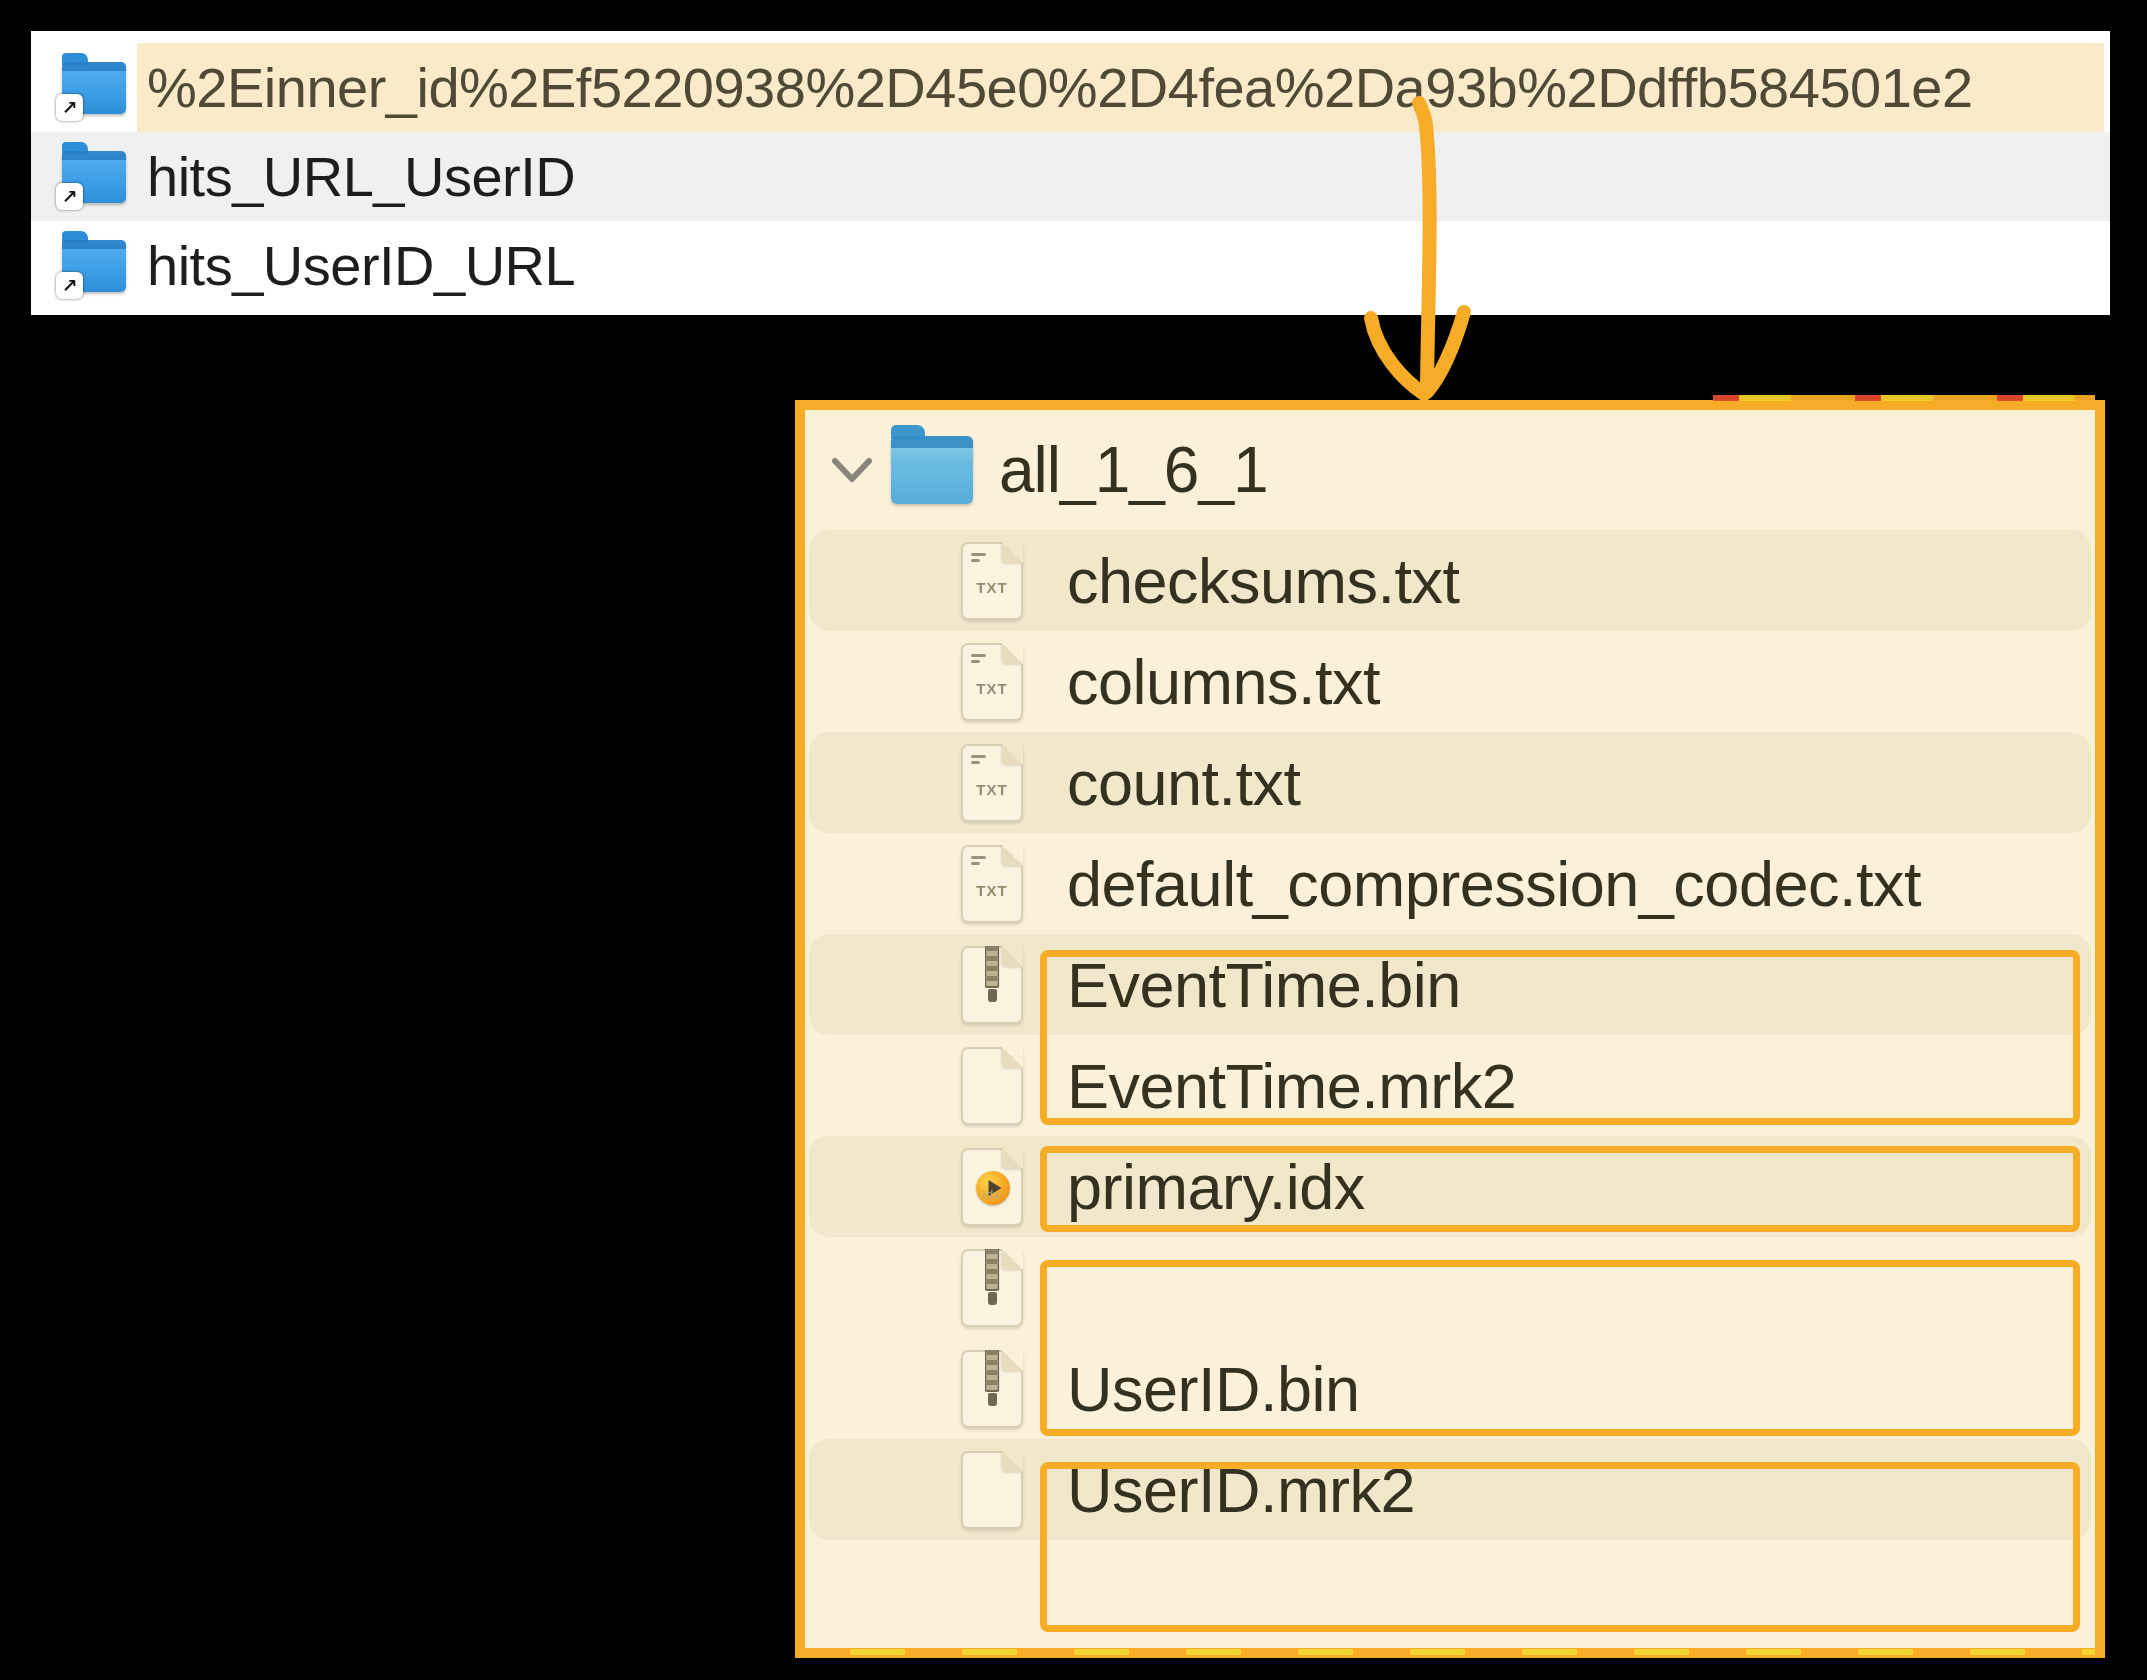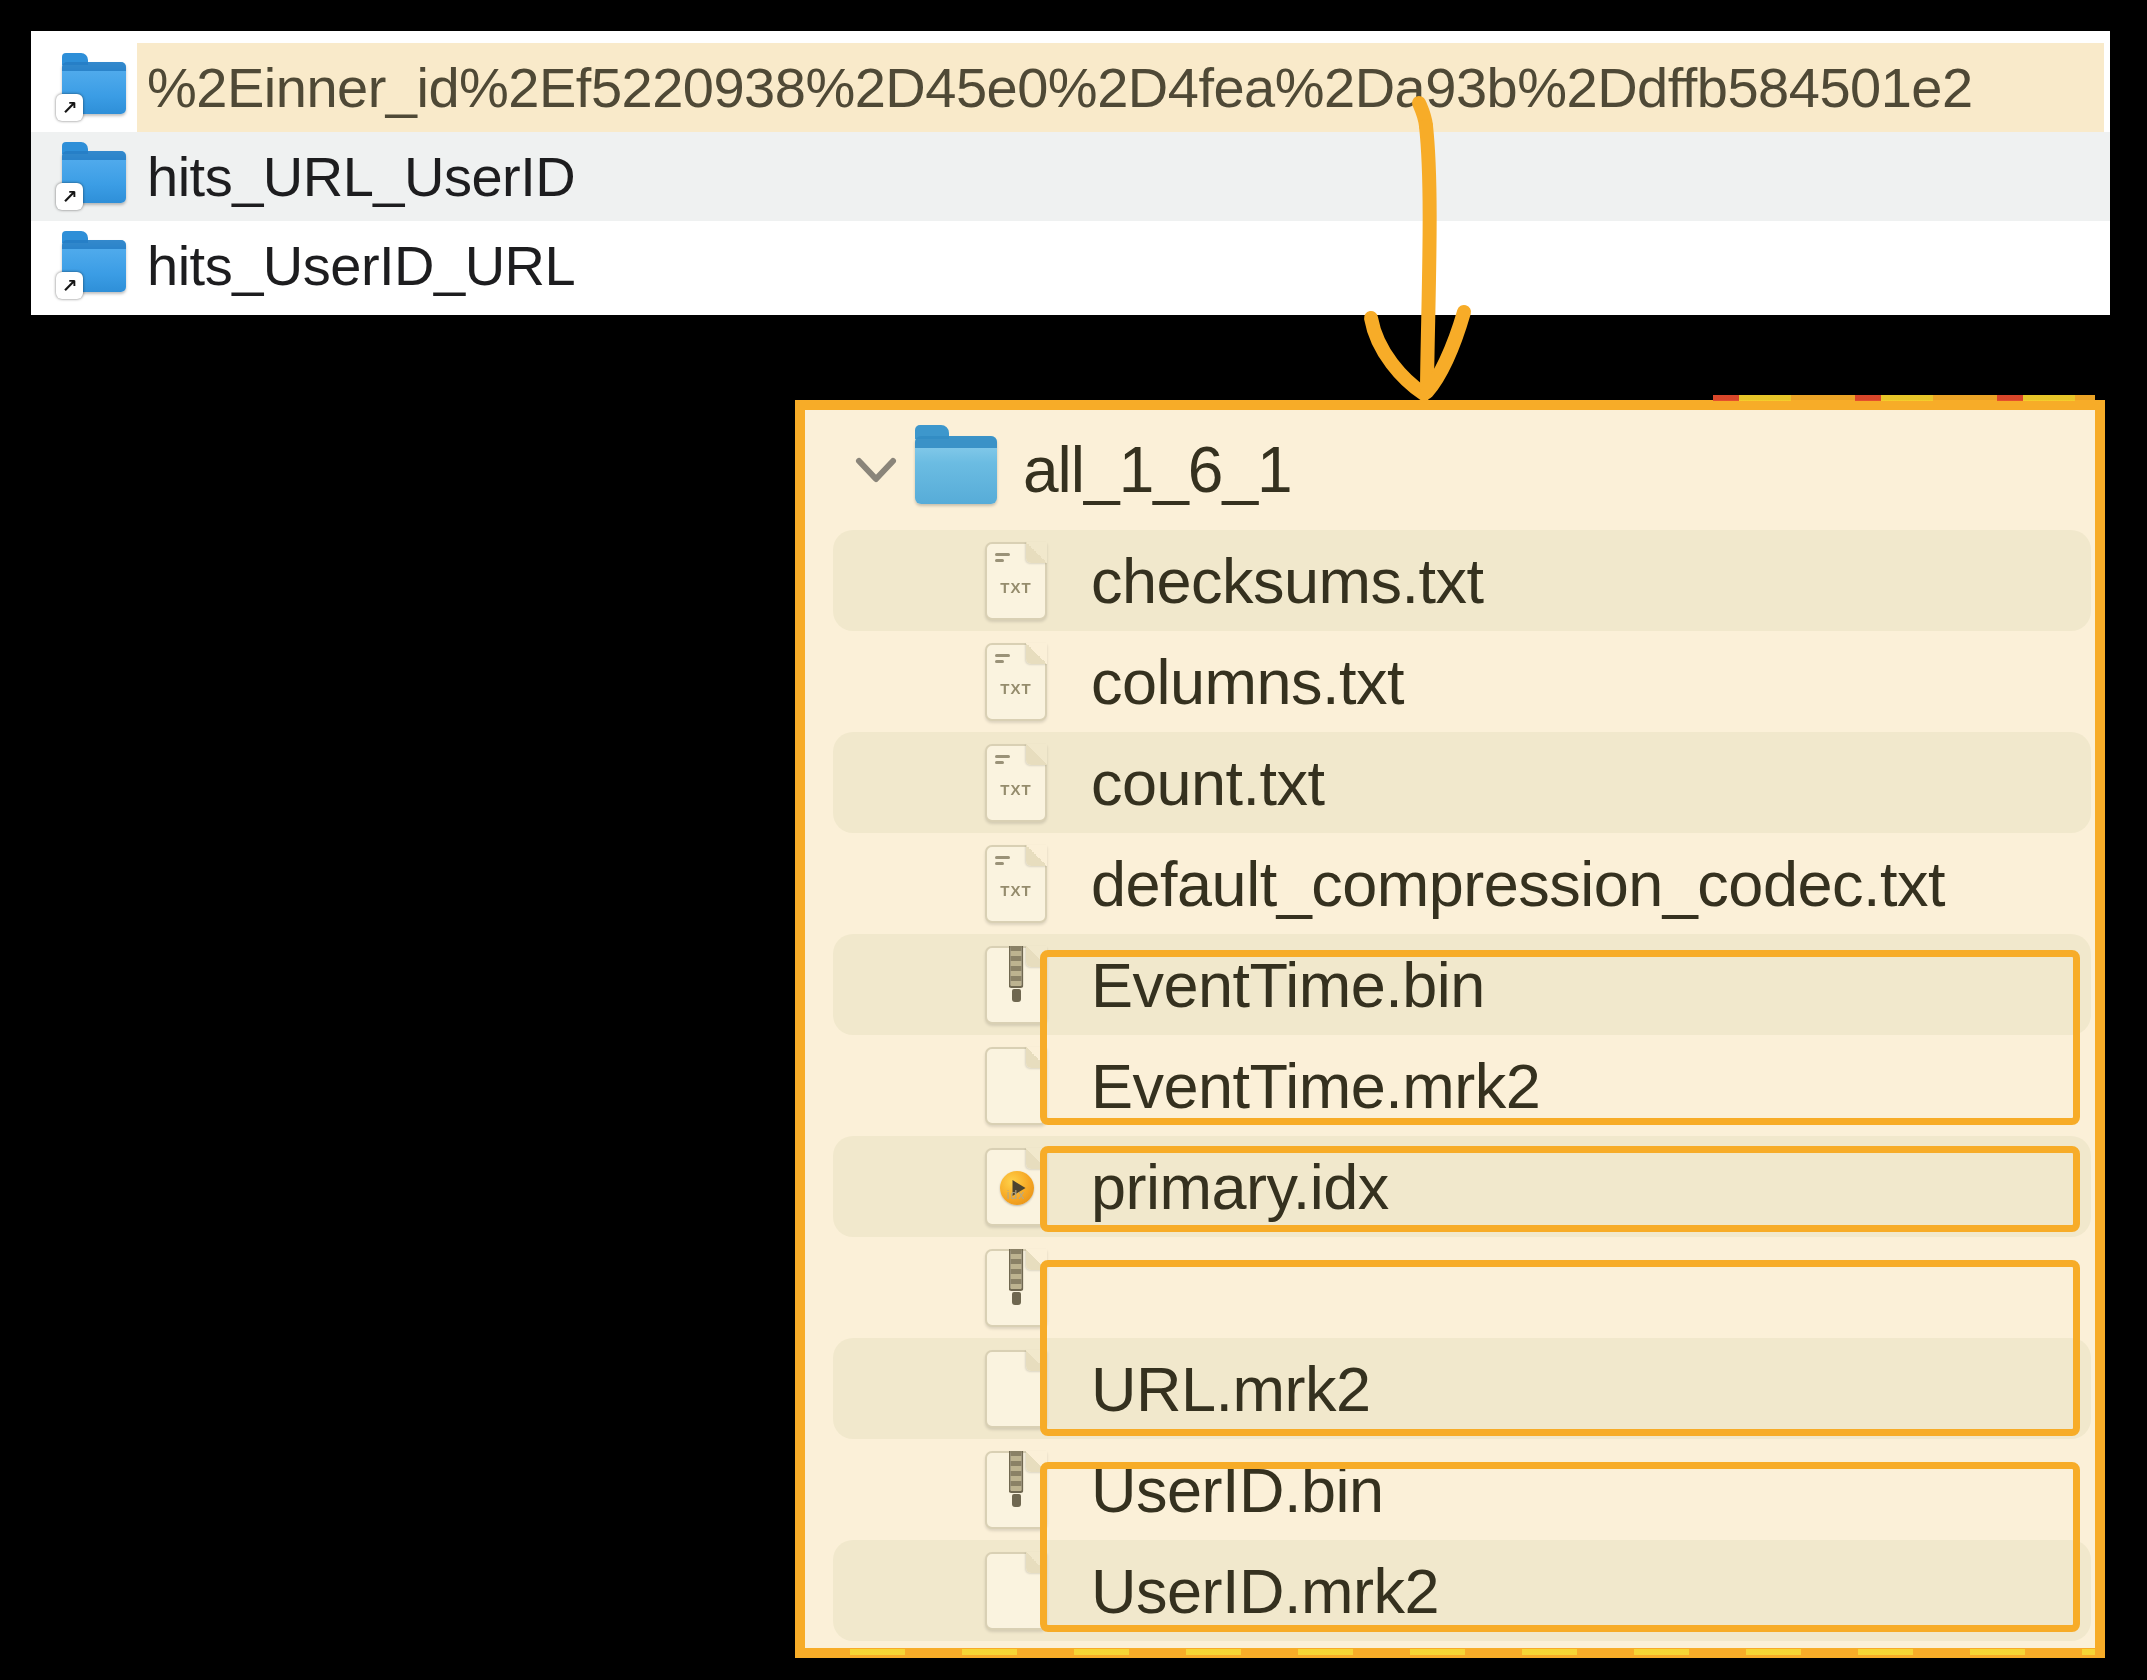--- a/index.html
+++ b/index.html
@@ -73,21 +73,20 @@
     font-family:"DejaVu Sans", sans-serif;
     font-size:19px; font-weight:bold; color:#151515;
   }
 
   
   .tree-panel{
     position:absolute; left:795px; top:400px;
     width:1310px; height:1258px;
     border:10px solid var(--accent);
     background:var(--panel-bg);
-    padding-left:24px;
   }
   .t-header{
     height:120px; display:flex; align-items:center;
   }
   .chev{margin-left:24px; flex:none;}
   .t-folder{
     position:relative; width:82px; height:68px; margin-left:16px; flex:none;
     border-radius:6px;
     background:linear-gradient(180deg,#8FD0ED 0%,#6BBCE2 40%,#57ACD8 100%);
     box-shadow:0 2px 3px rgba(0,0,0,.2);
@@ -303,26 +302,20 @@
           <div class="ext">idx</div>
         </div>
         <span class="t-label">primary.idx</span>
       </div>
       <div class="t-row">
         <div class="icon page icon-bin">
           <div class="fold"></div>
           <div class="zip"></div>
         </div>
       </div>
-      <div class="t-row stripe">
-        <div class="icon page icon-mrk">
-          <div class="fold"></div>
-        </div>
-        <span class="t-label">URL.mrk2</span>
-      </div>
       <div class="t-row">
         <div class="icon page icon-bin">
           <div class="fold"></div>
           <div class="zip"></div>
         </div>
         <span class="t-label">UserID.bin</span>
       </div>
       <div class="t-row stripe">
         <div class="icon page icon-mrk">
           <div class="fold"></div>

